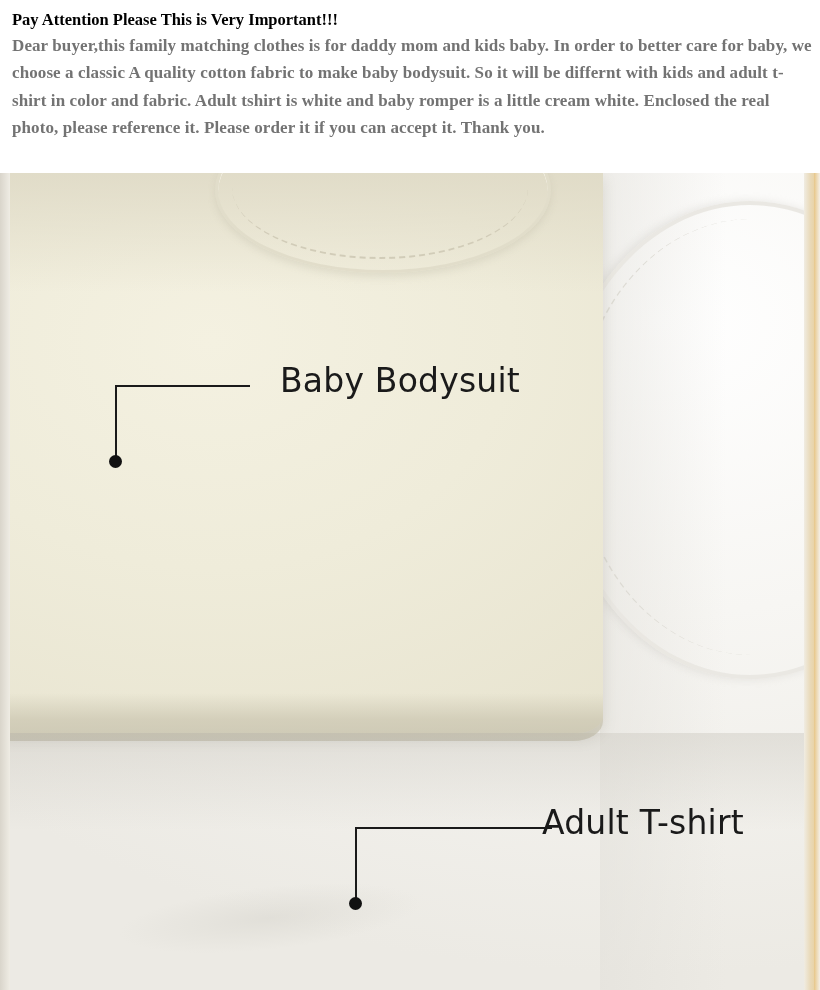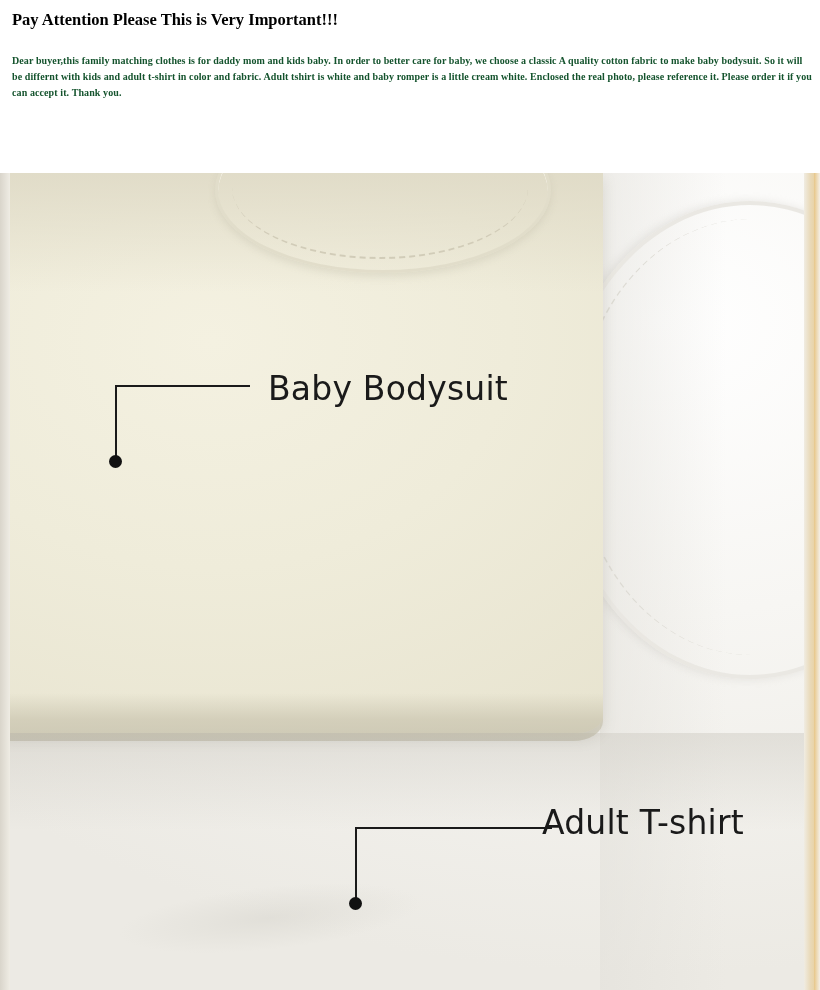--- a/index.html
+++ b/index.html
@@ -28,29 +28,29 @@
     width: 820px;
     padding: 10px 8px 6px 8px;
     box-sizing: border-box;
   }
   .notice-title {
     font-family: "Liberation Serif", serif;
     font-weight: bold;
     font-size: 16.5px;
     color: #000000;
     line-height: 1.25;
-    margin: 0 0 22px 4px;
+    margin: 0 0 1px 4px;
   }
   .notice-body {
     margin: 0 0 0 4px;
     font-family: "Liberation Serif", serif;
     font-weight: bold;
-    font-size: 10px;
+    font-size: 17px;
     line-height: 1.62;
-    color: #14532d;
+    color: #737373;
     letter-spacing: 0.1px;
   }
 
   
   .photo {
     position: absolute;
     left: 0;
     top: 173px;
     width: 820px;
     height: 817px;
@@ -200,21 +200,21 @@
   }
   .callout-dot {
     position: absolute;
     width: 13px;
     height: 13px;
     border-radius: 50%;
     background: #111111;
   }
 
   
-  #baby-label { left: 268px; top: 188px; margin-top: 8px; }
+  #baby-label { left: 280px; top: 188px; }
   #baby-line-h { left: 116px; top: 212px; width: 134px; }
   #baby-line-v { left: 115px; top: 212px; height: 75px; }
   #baby-dot { left: 109px; top: 282px; }
 
   
   #adult-label { left: 542px; top: 630px; }
   #adult-line-h { left: 356px; top: 654px; width: 196px; }
   #adult-line-v { left: 355px; top: 654px; height: 74px; }
   #adult-dot { left: 349px; top: 724px; }
 </style>

